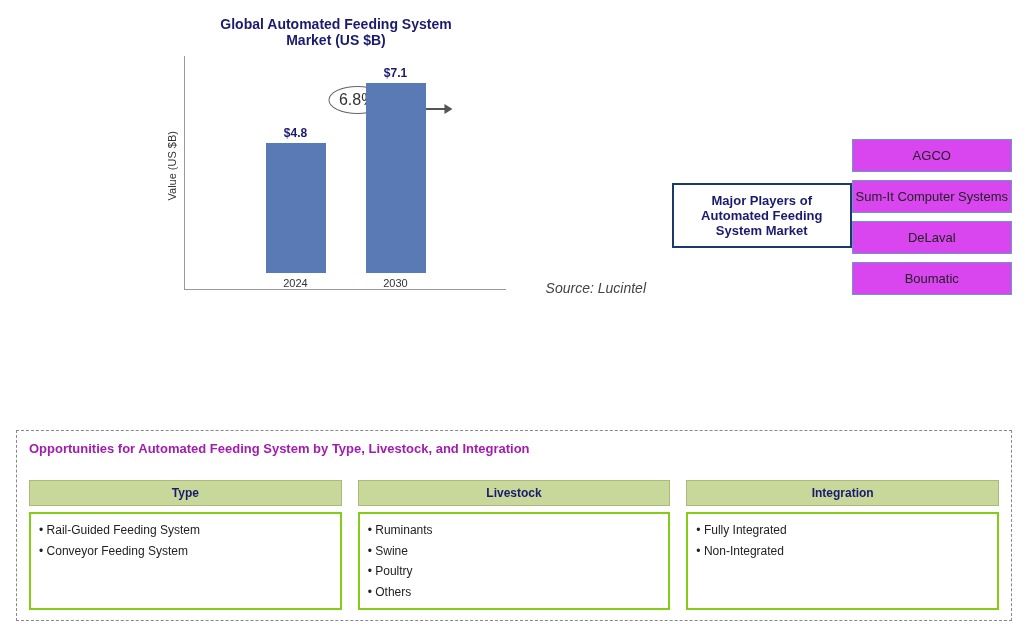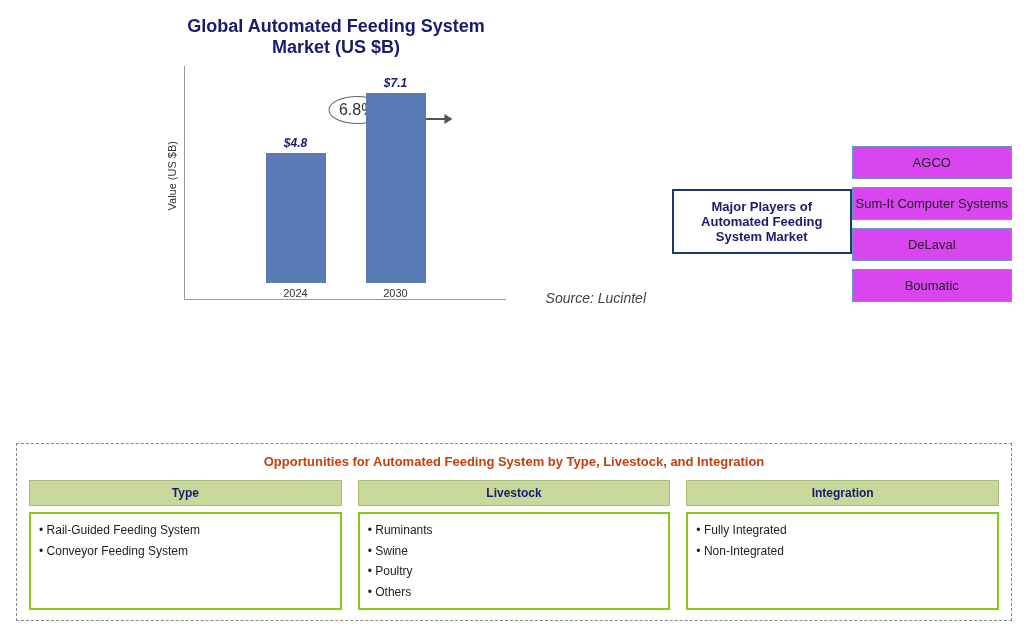--- a/index.html
+++ b/index.html
@@ -24,21 +24,21 @@
     
     .chart-area {
       flex: 1;
       display: flex;
       flex-direction: column;
       align-items: center;
       position: relative;
     }
 
     .chart-title {
-      font-size: 18px;
+      font-size: 14px;
       font-weight: bold;
       color: #1a1a6e;
       text-align: center;
       margin-bottom: 8px;
     }
 
     .chart-wrapper {
       display: flex;
       flex-direction: row;
       align-items: flex-end;
@@ -82,21 +82,20 @@
       flex-direction: column;
       align-items: center;
       position: relative;
     }
 
     .bar-value {
       font-size: 12px;
       font-weight: bold;
       color: #1a1a6e;
       margin-bottom: 3px;
-      font-style: italic;
     }
 
     .bar {
       width: 60px;
       background-color: #5a7ab5;
     }
 
     .bar-label {
       font-size: 11px;
       color: #333;
@@ -184,25 +183,24 @@
     }
 
     
     .bottom-section {
       border: 1.5px dashed #888;
       margin: 0 16px 12px 16px;
       padding: 10px 12px 10px 12px;
     }
 
     .opportunities-title {
-      text-align: center;
       font-size: 13px;
       font-weight: bold;
-      color: #c2410c;
-      margin-bottom: 11px;
+      color: #a21caf;
+      margin-bottom: 24px;
     }
 
     .opp-columns {
       display: flex;
       flex-direction: row;
       gap: 16px;
     }
 
     .opp-column {
       flex: 1;

